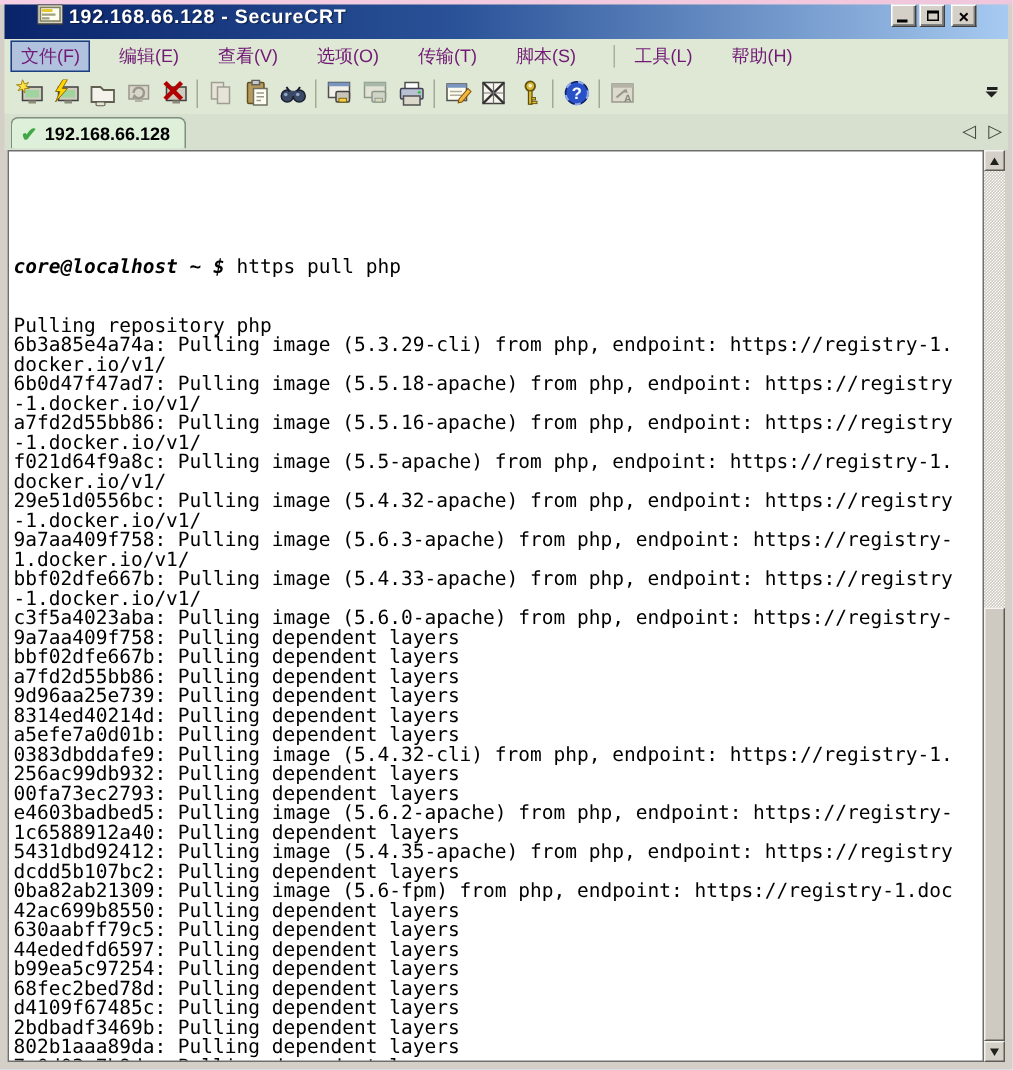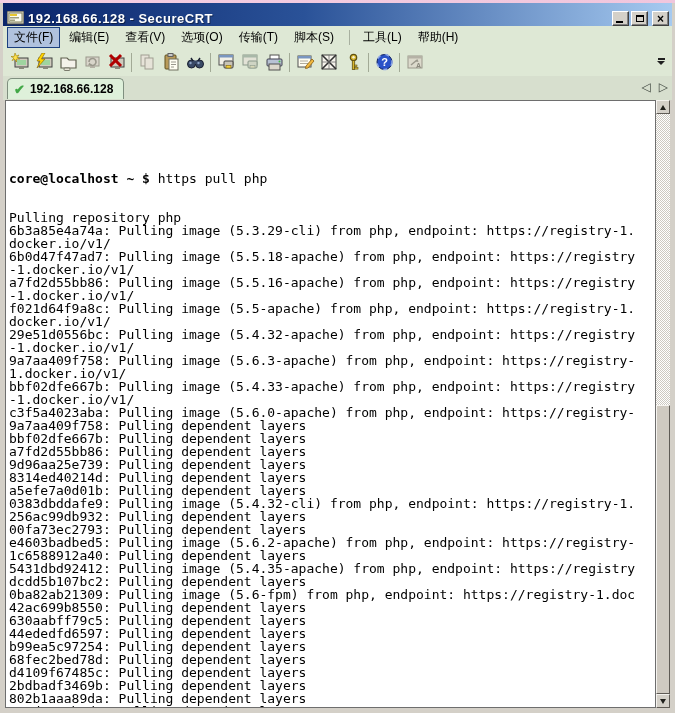--- a/index.html
+++ b/index.html
@@ -13,21 +13,21 @@
   }
   .desktop-strip {
     position:absolute; left:0; top:0; width:675px; height:3px;
     background:linear-gradient(to right,#f5cfe3,#f0c6dd);
   }
 
   
   .titlebar {
     position:absolute; left:3px; top:3px; width:669px; height:23px;
     background:linear-gradient(to right,#0a246a 0%,#2a5298 45%,#a6caf0 100%);
-    display:flex; align-items:flex-end; padding:0 3px;
+    display:flex; align-items:flex-start; padding:0 21px;
   }
   .titlebar .app-icon { width:17px; height:15px; margin:0 4px 0 1px; flex:0 0 auto; }
   .titlebar .title-text {
     color:#ffffff; font-weight:bold; font-size:13px; letter-spacing:0.5px;
     white-space:nowrap; flex:1 1 auto; text-shadow:1px 1px 0 rgba(0,0,0,.4);
   }
   .winbtns { display:flex; gap:2px; align-items:center; }
   .winbtn {
     width:17px; height:15px; background:#d4d0c8;
     border-top:1px solid #ffffff; border-left:1px solid #ffffff;
@@ -42,21 +42,21 @@
   .glyph-max { width:8px; height:7px; border:1px solid #000; border-top:2px solid #000; }
   .glyph-close { font-size:12px; line-height:10px; font-weight:bold; }
 
   
   .menubar {
     position:absolute; left:3px; top:26px; width:669px; height:22px;
     background:#dee8d5; display:flex; align-items:center; padding-left:4px;
     font-size:12px;
   }
   .menu-item {
-    padding:2px 7px; margin-right:2px; color:#000000; white-space:nowrap; cursor:default;
+    padding:2px 7px; margin-right:12px; color:#701a75; white-space:nowrap; cursor:default;
   }
   .menu-item.active {
     background:#b0c2de; border:1px solid #1b3f7e; padding:1px 6px;
   }
   .menu-sep { width:1px; height:15px; background:#a8b0a0; margin:0 6px; }
 
   
   .toolbar {
     position:absolute; left:3px; top:48px; width:669px; height:28px;
     background:#dee8d5; display:flex; align-items:center; padding-left:5px;
@@ -101,21 +101,21 @@
     position:absolute; left:5px; top:100px; width:651px; height:608px;
     background:#ffffff; border:1px solid #6e6e6e;
     overflow:hidden; cursor:text;
   }
   .term-content {
     font-family:"DejaVu Sans Mono", monospace;
     font-size:13px; line-height:13px; color:#000;
     padding:45px 0 0 3px; white-space:pre;
   }
   .t-line { height:13px; }
-  .t-bold { font-weight:bold; }
+  .t-bold { font-weight:bold;font-style:italic; }
 
   
   .scrollbar {
     position:absolute; left:656px; top:100px; width:14px; height:608px;
     background-color:#cdc9c1;
     background-image:
       linear-gradient(45deg,#ffffff 25%,transparent 25%,transparent 75%,#ffffff 75%),
       linear-gradient(45deg,#ffffff 25%,transparent 25%,transparent 75%,#ffffff 75%);
     background-size:2px 2px; background-position:0 0,1px 1px;
   }

